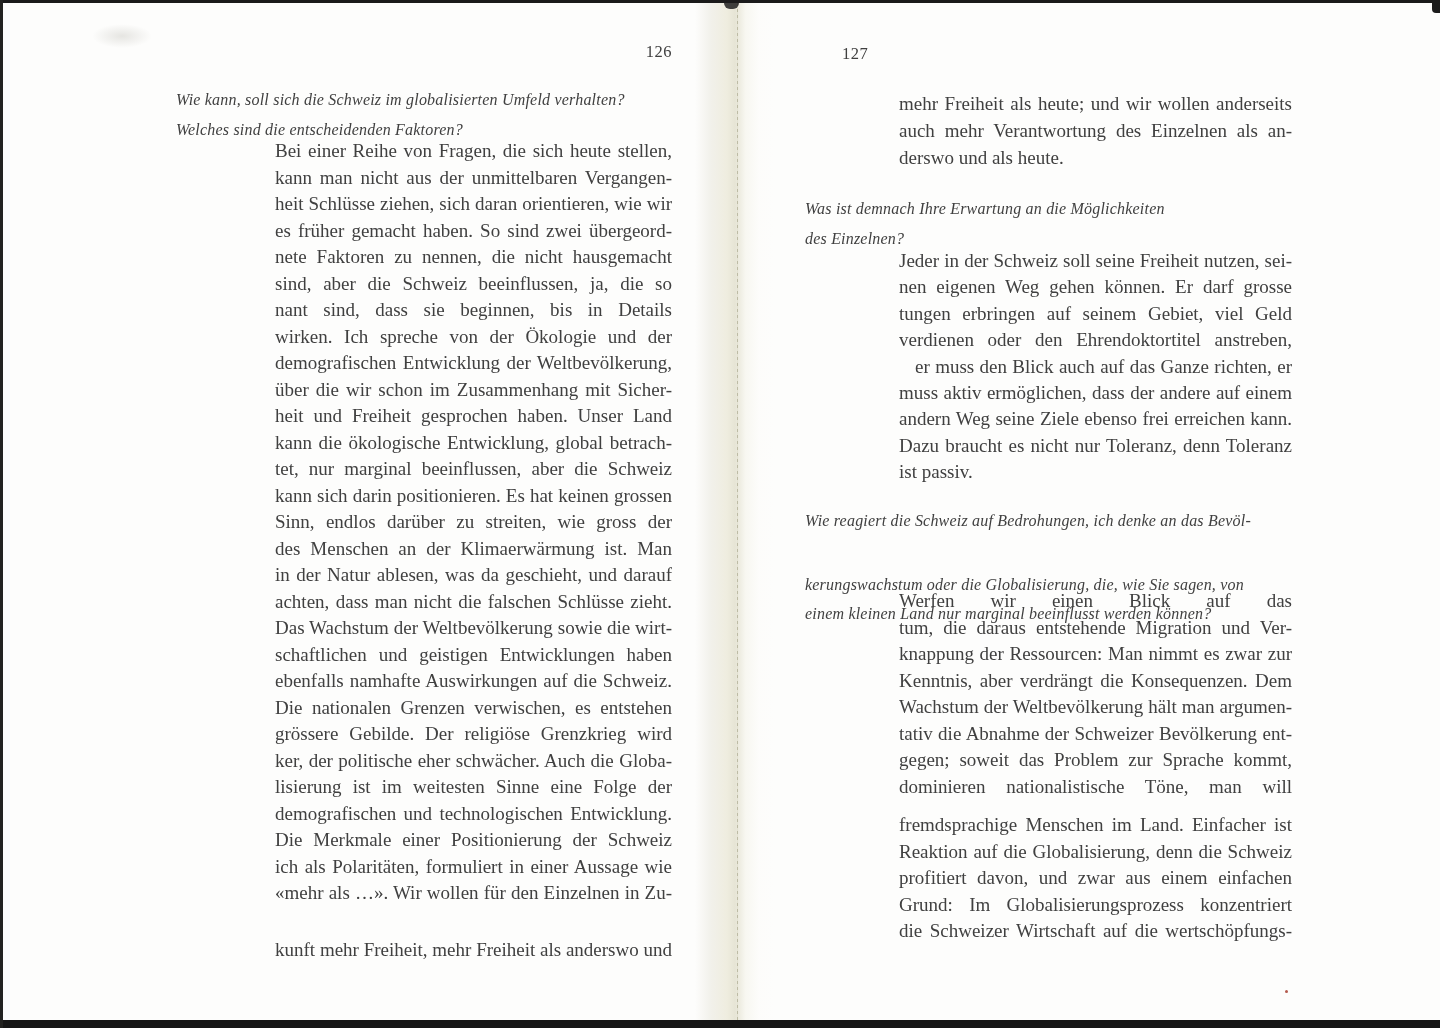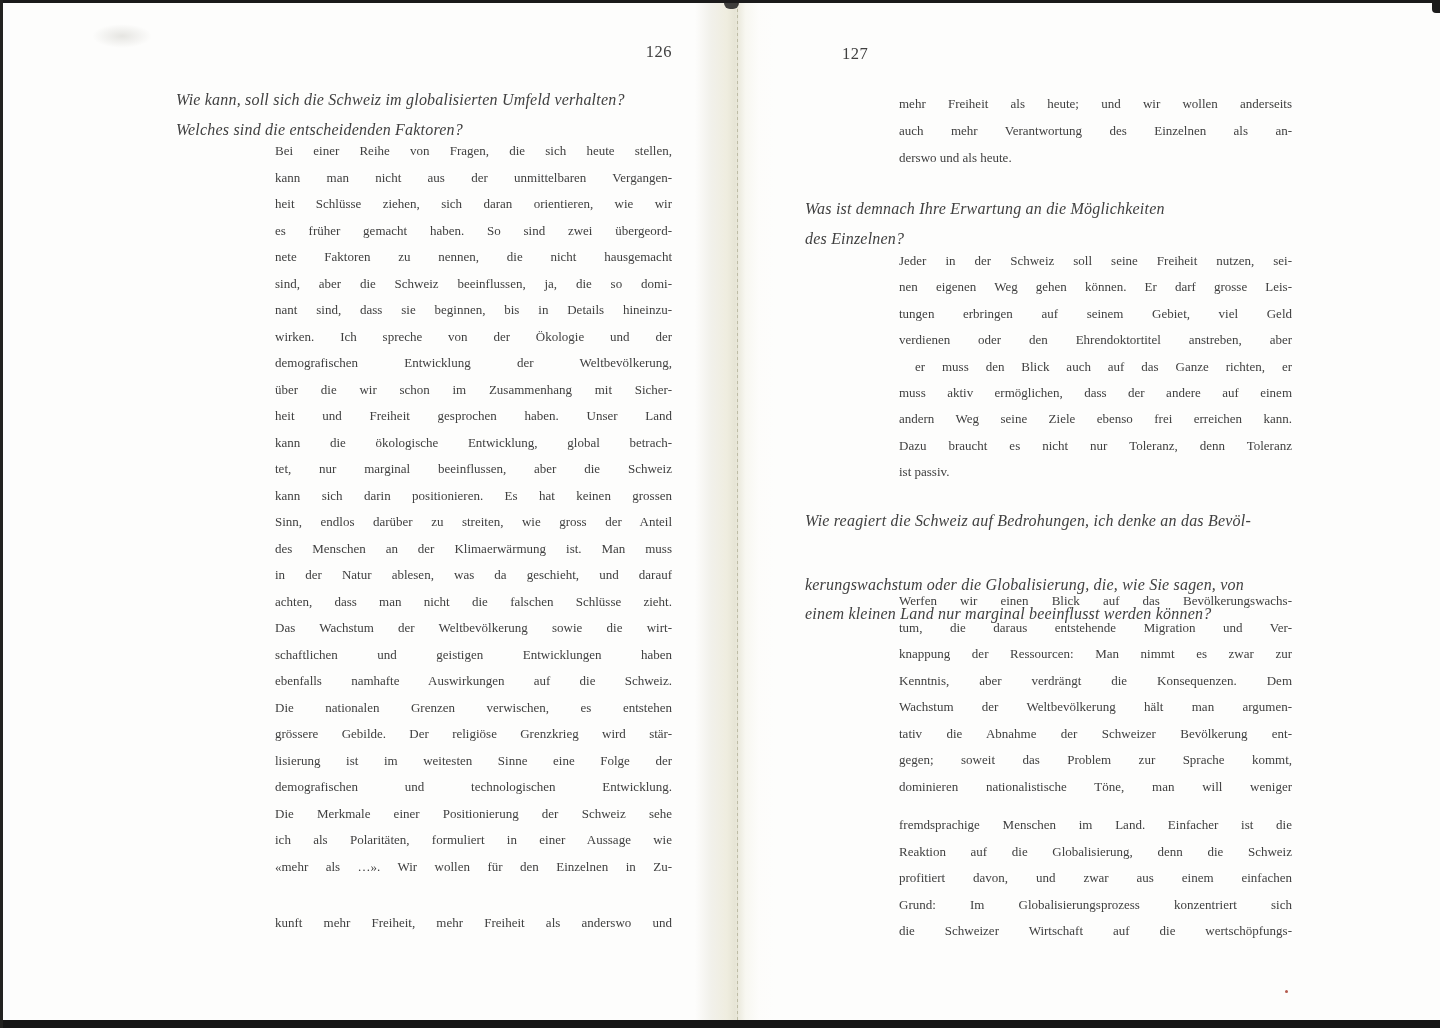--- a/index.html
+++ b/index.html
@@ -47,21 +47,21 @@
     background: radial-gradient(ellipse at center, rgba(175,173,164,0.30), rgba(175,173,164,0) 70%); }
   .red-speck { position: absolute; left: 1285px; top: 990px; width: 3px; height: 3px; background: #b45a4e; border-radius: 50%; }
 
   .pageno { position: absolute; font-size: 16.5px; letter-spacing: 0.5px; }
   .pageno-left  { left: 572px; top: 42px; width: 100px; text-align: right; }
   .pageno-right { left: 805px; top: 44px; width: 100px; text-align: center; }
 
   .block { position: absolute; }
   .line  { white-space: normal; overflow: hidden; text-align: left; }
   .line.just { text-align: justify; text-align-last: justify; }
-  .answer .line { font-size: 13px; }
+  .answer .line { font-size: 19px; }
   .question .line { font-size: 16px; font-style: italic; letter-spacing: 0.2px; }
 </style>
 </head>
 <body>
 
 <div class="scene">
 
   <div class="page-stack"></div>
   <div class="smudge"></div>
 
@@ -89,20 +89,21 @@
           <div class="line just" style="height: 26.5px;">kann sich darin positionieren. Es hat keinen grossen</div>
           <div class="line just" style="height: 26.5px;">Sinn, endlos darüber zu streiten, wie gross der Anteil</div>
           <div class="line just" style="height: 26.5px;">des Menschen an der Klimaerwärmung ist. Man muss</div>
           <div class="line just" style="height: 26.5px;">in der Natur ablesen, was da geschieht, und darauf</div>
           <div class="line just" style="height: 26.5px;">achten, dass man nicht die falschen Schlüsse zieht.</div>
           <div class="line just" style="height: 26.5px;">Das Wachstum der Weltbevölkerung sowie die wirt-</div>
           <div class="line just" style="height: 26.5px;">schaftlichen und geistigen Entwicklungen haben</div>
           <div class="line just" style="height: 26.5px;">ebenfalls namhafte Auswirkungen auf die Schweiz.</div>
           <div class="line just" style="height: 26.5px;">Die nationalen Grenzen verwischen, es entstehen</div>
           <div class="line just" style="height: 26.5px;">grössere Gebilde. Der religiöse Grenzkrieg wird stär-</div>
+          <div class="line just" style="height: 26.5px;">ker, der politische eher schwächer. Auch die Globa-</div>
           <div class="line just" style="height: 26.5px;">lisierung ist im weitesten Sinne eine Folge der</div>
           <div class="line just" style="height: 26.5px;">demografischen und technologischen Entwicklung.</div>
           <div class="line just" style="height: 26.5px;">Die Merkmale einer Positionierung der Schweiz sehe</div>
           <div class="line just" style="height: 26.5px;">ich als Polaritäten, formuliert in einer Aussage wie</div>
           <div class="line just" style="height: 26.5px;">«mehr als …». Wir wollen für den Einzelnen in Zu-</div>
           <div class="line just" style="height: 26.5px; margin-top: 30px;">kunft mehr Freiheit, mehr Freiheit als anderswo und</div>
         </div>
       </div>
   </div>
 

